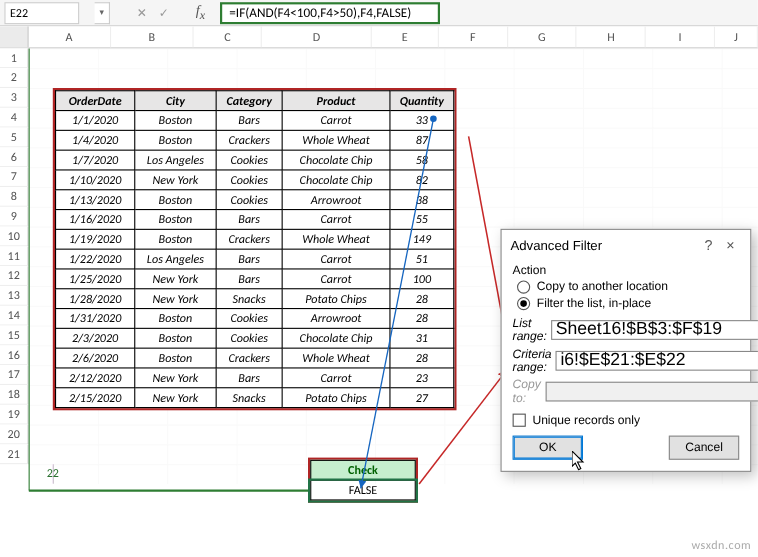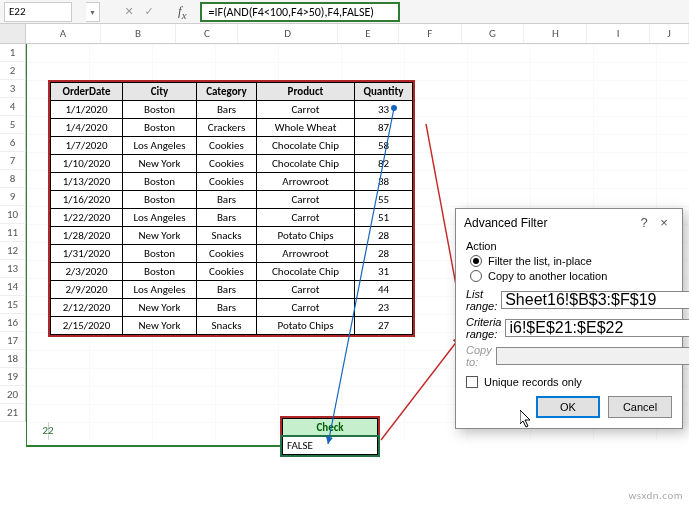--- a/index.html
+++ b/index.html
@@ -63,20 +63,21 @@
   .row-h { height:18px; border-bottom:1px solid #eee; border-right:1px solid #ccc; background:#fff;color:#555;display:flex;align-items:center;justify-content:center;font-size:11px; }
   .grid { position:relative; flex:1; }
 
   
   .dtable-frame {
     position:absolute;
     left: 22px; 
     top: 36px;
     border: 2px solid #b02525;
     padding: 0;
+    font-style: italic;
   }
   table.dtable {
     border-collapse: collapse;
     font-size: 11px;
   }
   table.dtable th {
     background: #e7e6e6;
     font-weight: bold;
     text-align: center;
     border: 1px solid #000;
@@ -106,20 +107,21 @@
   .check-header {
     background:#c6efce;
     color:#006100;
     font-weight:bold;
     text-align:center;
     width:96px;
     border:1px solid #000;
     padding:2px 4px;
   }
   .check-cell {
+    text-align:center;
     width:96px;
     border:1px solid #000;
     border-top:none;
     padding:2px 4px;
     position:relative;
   }
   .sel-glow { outline:2px solid #217346; }
 
   
   svg.overlay { position:absolute; top:0; left:0; pointer-events:none; }
@@ -153,21 +155,21 @@
   .field-row label { width:78px;font-style:italic; }
   .field-row input {
     flex:1; height:18px; border:1px solid #888; font-size:16px; padding:1px 3px;
     font-family: Liberation Sans, sans-serif;
   }
   .picker {
     width:18px;height:18px;border:1px solid #888;display:flex;align-items:center;justify-content:center;font-size:10px;
   }
   .chk-row { display:flex; align-items:center; gap:6px; margin:8px 0 4px; }
   .chk { width:12px;height:12px;border:1px solid #555; }
-  .dlg-btns { display:flex; justify-content:flex-end; gap:8px; margin-top:8px; position:relative; }
+  .dlg-btns { display:flex; justify-content:space-between; gap:8px; margin-top:8px; position:relative; }
   .dlg-btn {
     min-width:64px; height:22px; border:1px solid #888; background:#e1e1e1;
     display:flex;align-items:center;justify-content:center;font-size:11px;
   }
   .dlg-btn.primary { border:1px solid #0078d7; box-shadow:inset 0 0 0 1px #0078d7; }
   .cursor { position:absolute; width:12px;height:18px; }
   
   .wm { position:absolute; bottom:4px; right:6px; color:#aaa; font-size:11px; letter-spacing:0.5px; }
 
   
@@ -290,27 +292,41 @@
               <td class="col-qty">38</td>
             </tr>
             <tr>
               <td class="col-date">1/16/2020</td>
               <td class="col-city">Boston</td>
               <td class="col-cat">Bars</td>
               <td class="col-prod">Carrot</td>
               <td class="col-qty">55</td>
             </tr>
             <tr>
+              <td class="col-date">1/19/2020</td>
+              <td class="col-city">Boston</td>
+              <td class="col-cat">Crackers</td>
+              <td class="col-prod">Whole Wheat</td>
+              <td class="col-qty">149</td>
+            </tr>
+            <tr>
               <td class="col-date">1/22/2020</td>
               <td class="col-city">Los Angeles</td>
               <td class="col-cat">Bars</td>
               <td class="col-prod">Carrot</td>
               <td class="col-qty">51</td>
             </tr>
             <tr>
+              <td class="col-date">1/25/2020</td>
+              <td class="col-city">New York</td>
+              <td class="col-cat">Bars</td>
+              <td class="col-prod">Carrot</td>
+              <td class="col-qty">100</td>
+            </tr>
+            <tr>
               <td class="col-date">1/28/2020</td>
               <td class="col-city">New York</td>
               <td class="col-cat">Snacks</td>
               <td class="col-prod">Potato Chips</td>
               <td class="col-qty">28</td>
             </tr>
             <tr>
               <td class="col-date">1/31/2020</td>
               <td class="col-city">Boston</td>
               <td class="col-cat">Cookies</td>
@@ -318,25 +334,25 @@
               <td class="col-qty">28</td>
             </tr>
             <tr>
               <td class="col-date">2/3/2020</td>
               <td class="col-city">Boston</td>
               <td class="col-cat">Cookies</td>
               <td class="col-prod">Chocolate Chip</td>
               <td class="col-qty">31</td>
             </tr>
             <tr>
-              <td class="col-date">2/9/2020</td>
-              <td class="col-city">Los Angeles</td>
-              <td class="col-cat">Bars</td>
-              <td class="col-prod">Carrot</td>
-              <td class="col-qty">44</td>
+              <td class="col-date">2/6/2020</td>
+              <td class="col-city">Boston</td>
+              <td class="col-cat">Crackers</td>
+              <td class="col-prod">Whole Wheat</td>
+              <td class="col-qty">28</td>
             </tr>
             <tr>
               <td class="col-date">2/12/2020</td>
               <td class="col-city">New York</td>
               <td class="col-cat">Bars</td>
               <td class="col-prod">Carrot</td>
               <td class="col-qty">23</td>
             </tr>
             <tr>
               <td class="col-date">2/15/2020</td>
@@ -381,26 +397,26 @@
       <div class="dlg-title">
         <span>Advanced Filter</span>
         <span class="spacer"></span>
         <span class="dlg-help">?</span>
         <span class="dlg-close">×</span>
       </div>
       <div class="dlg-body">
         <div class="dlg-section">
           <div>Action</div>
           <div class="radio-row">
+            <span class="radio"></span>
+            <span>Copy to another location</span>
+          </div>
+          <div class="radio-row">
             <span class="radio sel"></span>
             <span>Filter the list, in-place</span>
-          </div>
-          <div class="radio-row">
-            <span class="radio"></span>
-            <span>Copy to another location</span>
           </div>
         </div>
         <div class="field-row">
           <label>List range:</label>
           <input value="Sheet16!$B$3:$F$19" style="">
           <div class="picker">⬆</div>
         </div>
         <div class="field-row">
           <label>Criteria range:</label>
           <input value="i6!$E$21:$E$22" style="">

